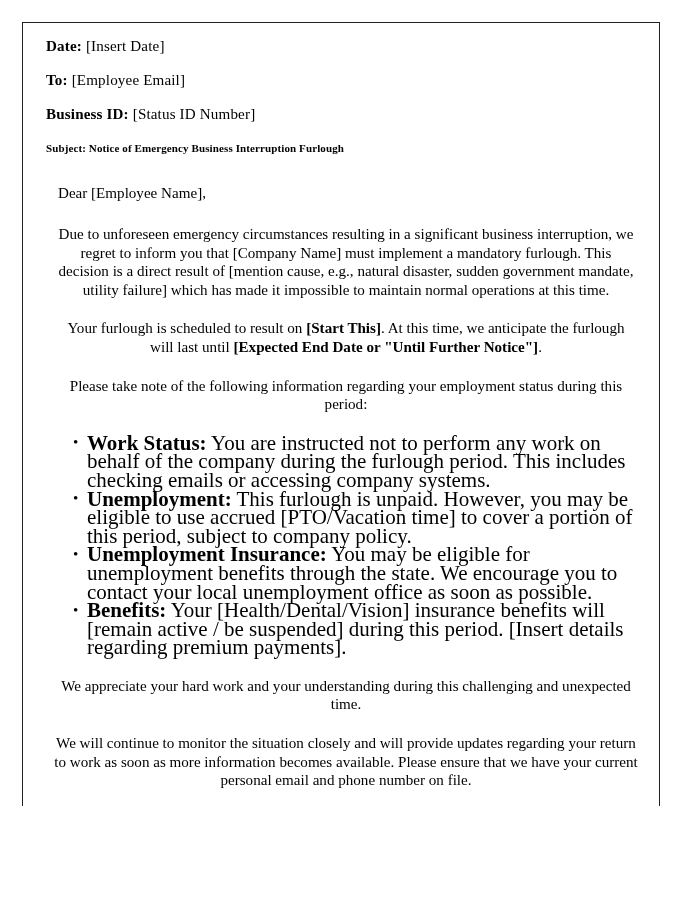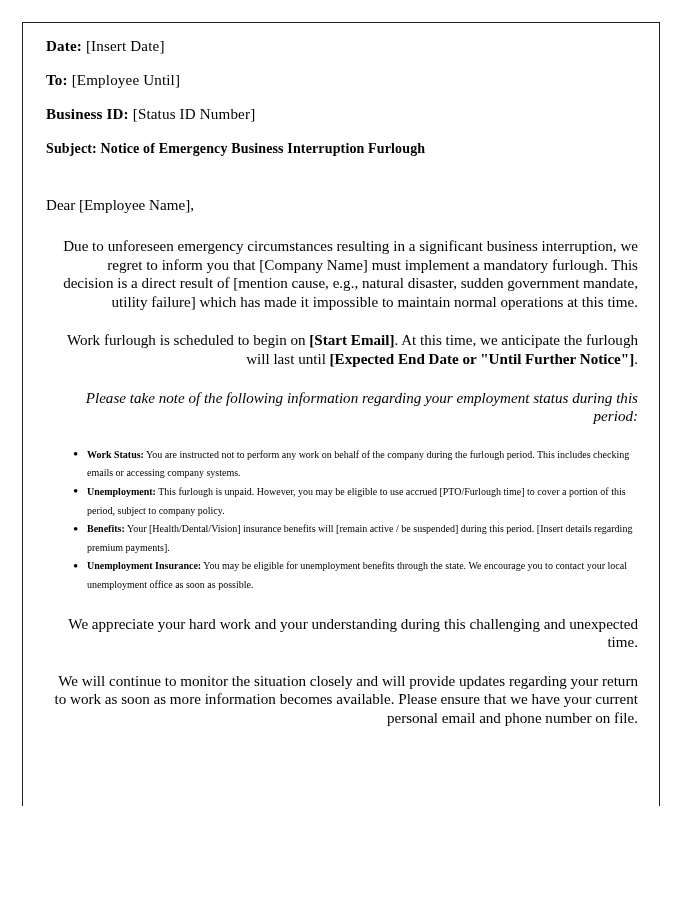--- a/index.html
+++ b/index.html
@@ -49,104 +49,104 @@
   .meta-line {
     font-size: 15.1px;
     line-height: 19px;
     margin: 0 0 15px 0;
     letter-spacing: 0.01em;
   }
   .meta-line .lbl { font-weight: bold; }
   .meta-line .val { font-weight: normal; }
 
   .subject-line {
-    font-size: 14px;
+    font-size: 11px;
     line-height: 19px;
     font-weight: bold;
-    margin: 0 0 38px 0;
+    margin: 0 0 26px 0;
     letter-spacing: 0.01em;
   }
 
   .salutation {
     font-size: 15.1px;
     line-height: 19px;
-    margin: 0 0 22px 0;
+    margin: 0 0 22px 12px;
   }
 
   
   p.para {
     font-size: 15.1px;
     line-height: 18.6px;
     margin: 0 0 20px 8px;
-    text-align: right;
+    text-align: center;
   }
   p.para b { font-weight: bold; }
 
   
   ul.notice-list {
     list-style: none;
     margin: 0 0 20px 0;
     padding: 0 0 0 0;
   }
   ul.notice-list > li {
     position: relative;
-    font-size: 10px;
+    font-size: 21px;
     line-height: 18.6px;
     padding-left: 41px;
     margin: 0 0 0 0;
   }
   ul.notice-list > li::before {
     content: "\2022";
     position: absolute;
     left: 27px;
     top: -0.5px;
     font-size: 15.1px;
     line-height: 18.6px;
   }
   ul.notice-list > li .bullet-label { font-weight: bold; }
 
-  .list-intro { margin-bottom: 20px; font-style: italic; }
+  .list-intro { margin-bottom: 20px; }
 </style>
 </head>
 <body>
 
 <div class="page-canvas">
   <div class="page-sheet">
     <div class="page-body">
 
       <div class="meta-line">
         <span class="lbl">Date:</span>
         <span class="val">[Insert Date]</span>
       </div>
 
       <div class="meta-line">
         <span class="lbl">To:</span>
-        <span class="val">[Employee Until]</span>
+        <span class="val">[Employee Email]</span>
       </div>
 
       <div class="meta-line">
         <span class="lbl">Business ID:</span>
         <span class="val">[Status ID Number]</span>
       </div>
 
       <div class="subject-line">Subject: Notice of Emergency Business Interruption Furlough</div>
 
       <div class="salutation">Dear [Employee Name],</div>
 
       <p class="para">Due to unforeseen emergency circumstances resulting in a significant business interruption, we regret to inform you that [Company Name] must implement a mandatory furlough. This decision is a direct result of [mention cause, e.g., natural disaster, sudden government mandate, utility failure] which has made it impossible to maintain normal operations at this time.</p>
 
-      <p class="para"><span>Work furlough is scheduled to begin on </span><b>[Start Email]</b><span>. At this time, we anticipate the furlough will last until </span><b>[Expected End Date or "Until Further Notice"]</b><span>.</span></p>
+      <p class="para"><span>Your furlough is scheduled to result on </span><b>[Start This]</b><span>. At this time, we anticipate the furlough will last until </span><b>[Expected End Date or "Until Further Notice"]</b><span>.</span></p>
 
       <p class="para list-intro">Please take note of the following information regarding your employment status during this period:</p>
 
       <ul class="notice-list">
         <li><span class="bullet-label">Work Status:</span><span> You are instructed not to perform any work on behalf of the company during the furlough period. This includes checking emails or accessing company systems.</span></li>
-        <li><span class="bullet-label">Unemployment:</span><span> This furlough is unpaid. However, you may be eligible to use accrued [PTO/Furlough time] to cover a portion of this period, subject to company policy.</span></li>
+        <li><span class="bullet-label">Unemployment:</span><span> This furlough is unpaid. However, you may be eligible to use accrued [PTO/Vacation time] to cover a portion of this period, subject to company policy.</span></li>
+        <li><span class="bullet-label">Unemployment Insurance:</span><span> You may be eligible for unemployment benefits through the state. We encourage you to contact your local unemployment office as soon as possible.</span></li>
         <li><span class="bullet-label">Benefits:</span><span> Your [Health/Dental/Vision] insurance benefits will [remain active / be suspended] during this period. [Insert details regarding premium payments].</span></li>
-        <li><span class="bullet-label">Unemployment Insurance:</span><span> You may be eligible for unemployment benefits through the state. We encourage you to contact your local unemployment office as soon as possible.</span></li>
       </ul>
 
       <p class="para">We appreciate your hard work and your understanding during this challenging and unexpected time.</p>
 
       <p class="para">We will continue to monitor the situation closely and will provide updates regarding your return to work as soon as more information becomes available. Please ensure that we have your current personal email and phone number on file.</p>
 
 
     </div>
   </div>
 </div>

